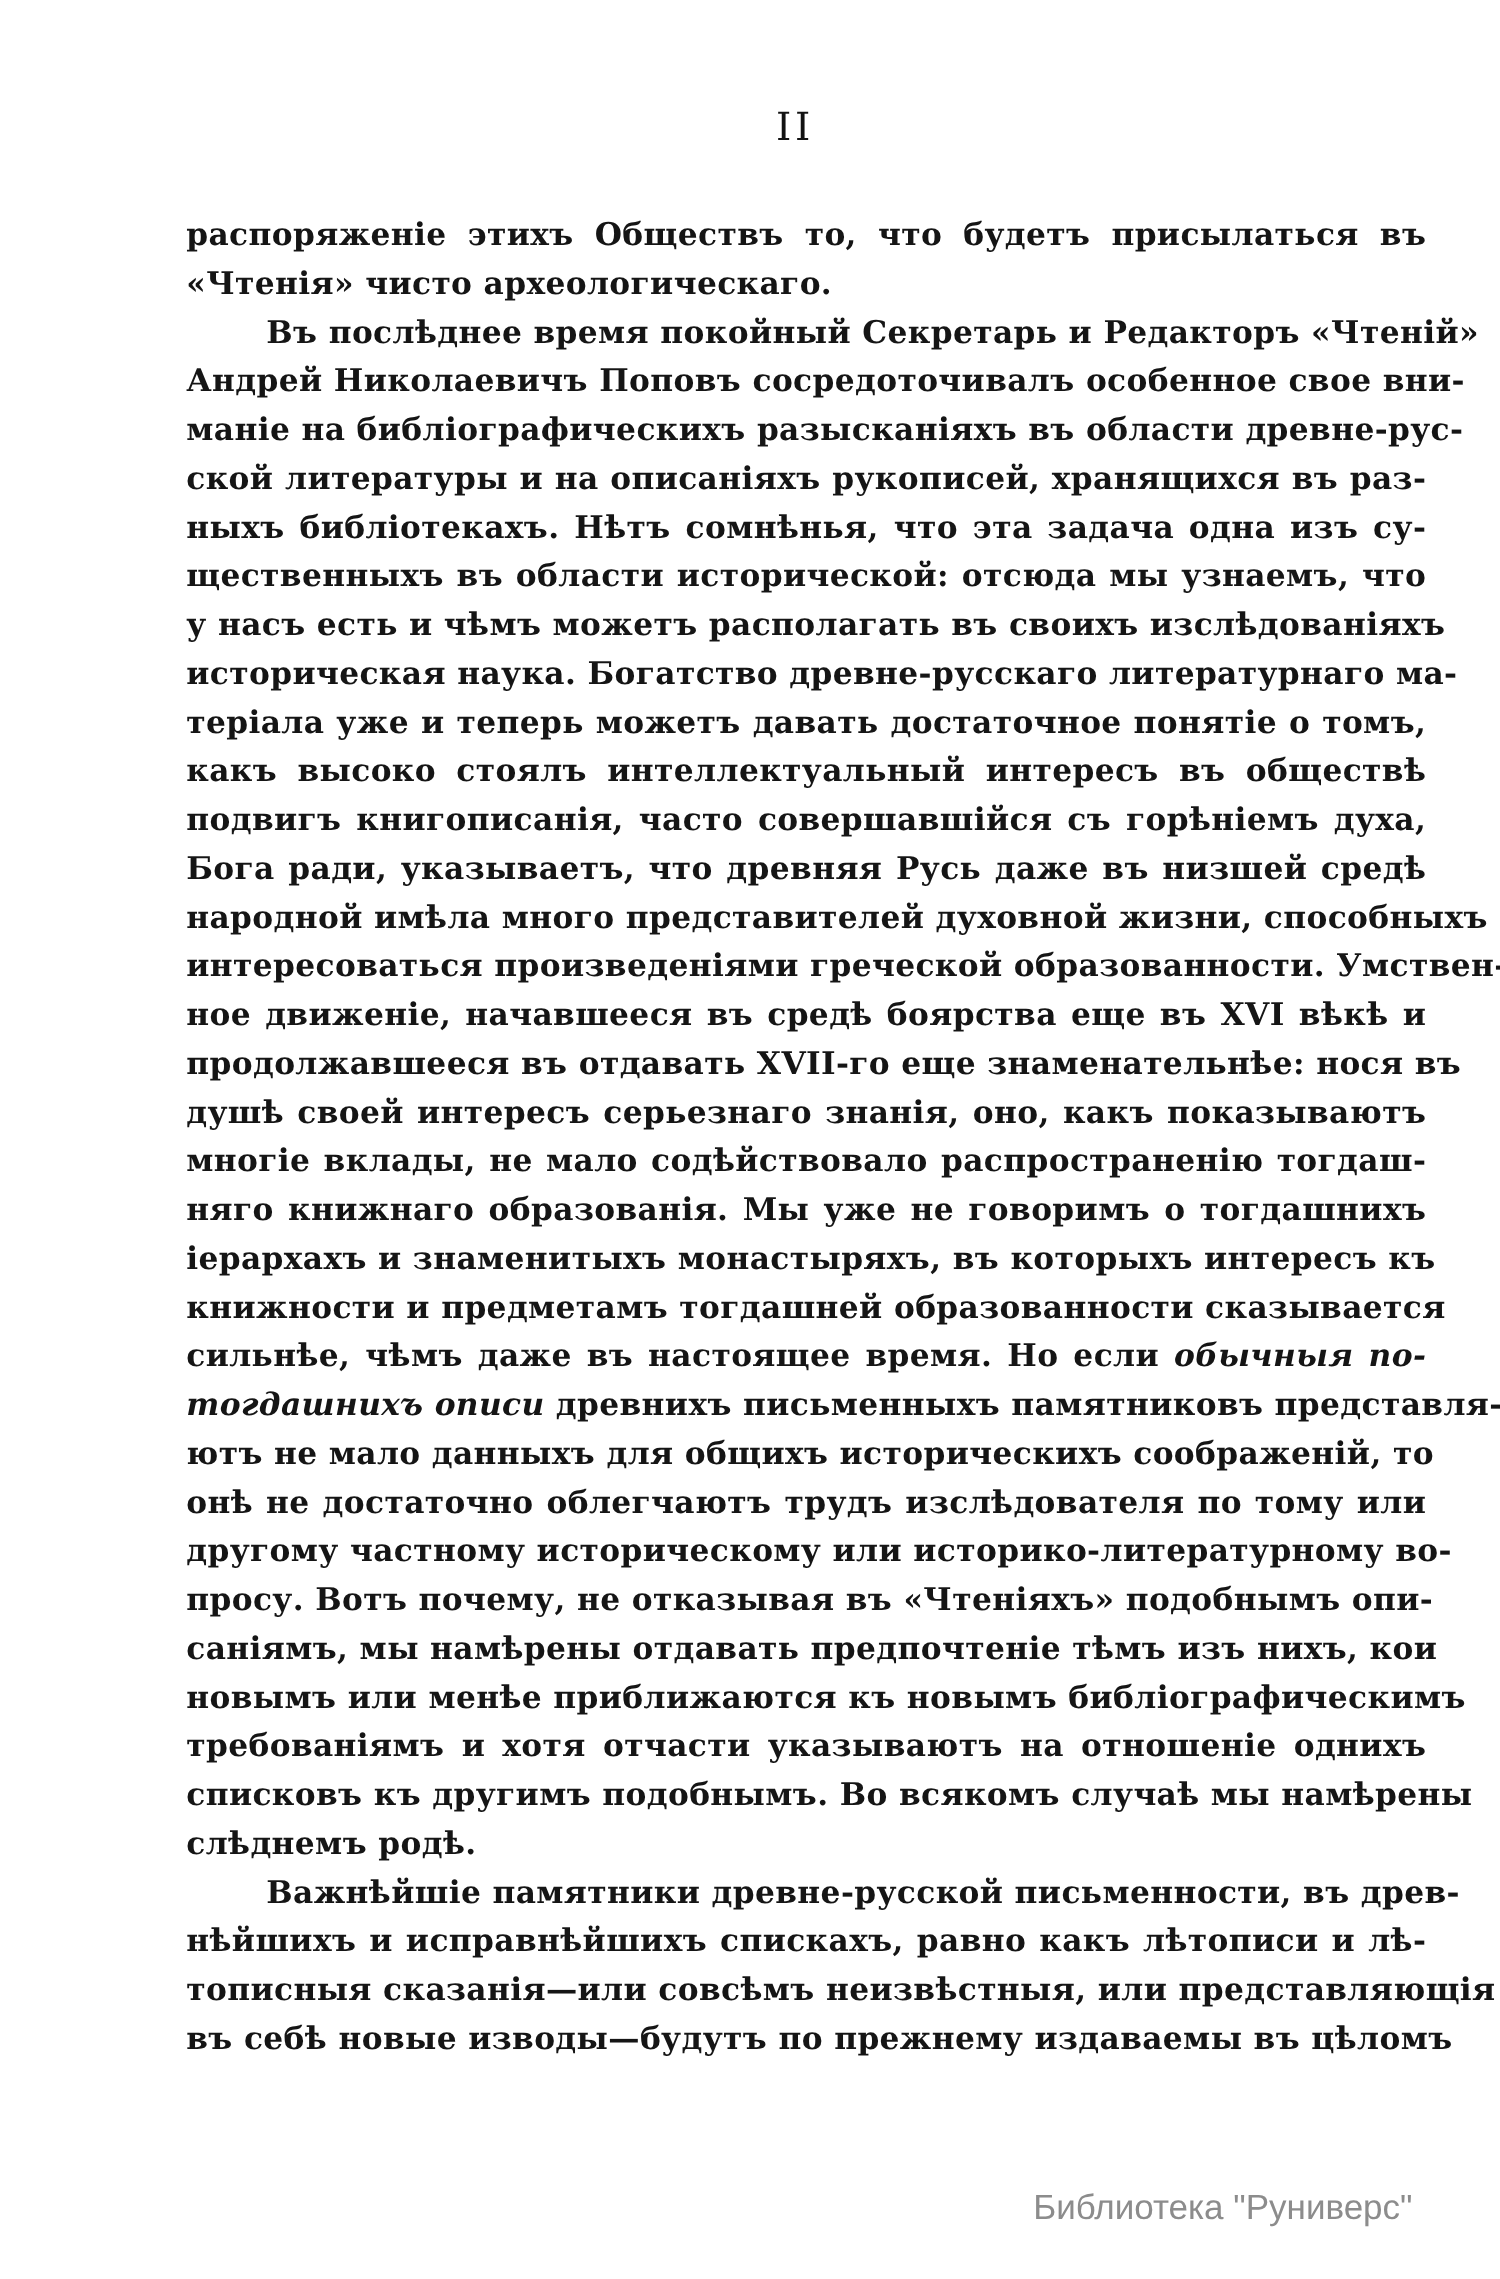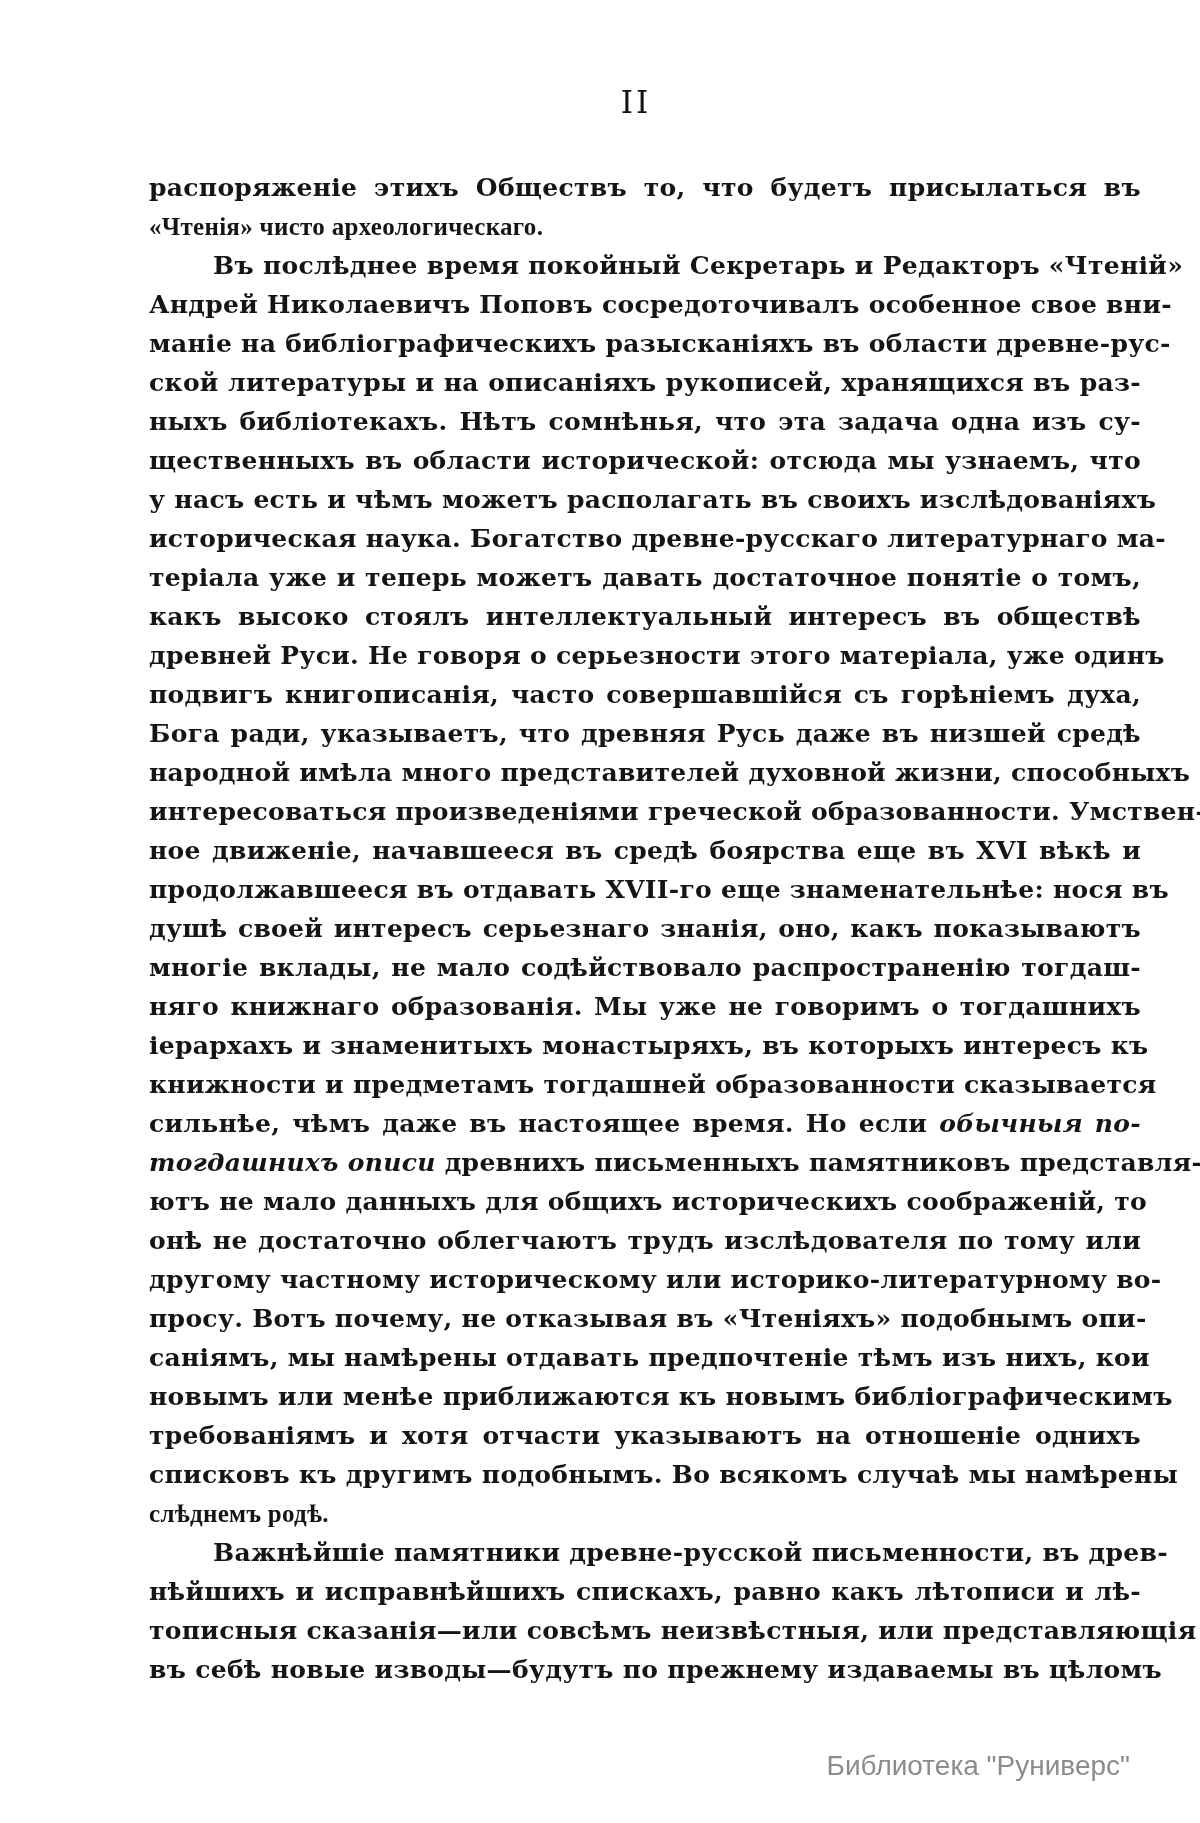--- a/index.html
+++ b/index.html
@@ -44,21 +44,20 @@
     height: 39px;
     line-height: 39px;
     text-align: justify;
     text-align-last: justify;
     white-space: nowrap;
     overflow: visible;
   }
   .line.noj {
     text-align: left;
     text-align-last: left;
-    font-family: Liberation Serif, serif;
   }
   .line.ind { text-indent: 64px; }
   .it { font-style: italic; }
   .watermark {
     position: absolute;
     top: 1750px;
     right: 70px;
     font-family: "Liberation Sans", sans-serif;
     font-size: 28px;
     font-weight: 400;
@@ -77,21 +76,20 @@
       <div class="line ind"><span>Въ послѣднее время покойный Секретарь и Редакторъ «Чтеній»</span></div>
       <div class="line"><span>Андрей Николаевичъ Поповъ сосредоточивалъ особенное свое вни-</span></div>
       <div class="line"><span>маніе на библіографическихъ разысканіяхъ въ области древне-рус-</span></div>
       <div class="line"><span>ской литературы и на описаніяхъ рукописей, хранящихся въ раз-</span></div>
       <div class="line"><span>ныхъ библіотекахъ. Нѣтъ сомнѣнья, что эта задача одна изъ су-</span></div>
       <div class="line"><span>щественныхъ въ области исторической: отсюда мы узнаемъ, что</span></div>
       <div class="line"><span>у насъ есть и чѣмъ можетъ располагать въ своихъ изслѣдованіяхъ</span></div>
       <div class="line"><span>историческая наука. Богатство древне-русскаго литературнаго ма-</span></div>
       <div class="line"><span>теріала уже и теперь можетъ давать достаточное понятіе о томъ,</span></div>
       <div class="line"><span>какъ высоко стоялъ интеллектуальный интересъ въ обществѣ</span></div>
-      <div class="line"><span>древней Руси. Не говоря о серьезности этого матеріала, уже одинъ</span></div>
       <div class="line"><span>подвигъ книгописанія, часто совершавшійся съ горѣніемъ духа,</span></div>
       <div class="line"><span>Бога ради, указываетъ, что древняя Русь даже въ низшей средѣ</span></div>
       <div class="line"><span>народной имѣла много представителей духовной жизни, способныхъ</span></div>
       <div class="line"><span>интересоваться произведеніями греческой образованности. Умствен-</span></div>
       <div class="line"><span>ное движеніе, начавшееся въ средѣ боярства еще въ XVI вѣкѣ и</span></div>
       <div class="line"><span>продолжавшееся въ отдавать XVII-го еще знаменательнѣе: нося въ</span></div>
       <div class="line"><span>душѣ своей интересъ серьезнаго знанія, оно, какъ показываютъ</span></div>
       <div class="line"><span>многіе вклады, не мало содѣйствовало распространенію тогдаш-</span></div>
       <div class="line"><span>няго книжнаго образованія. Мы уже не говоримъ о тогдашнихъ</span></div>
       <div class="line"><span>іерархахъ и знаменитыхъ монастыряхъ, въ которыхъ интересъ къ</span></div>

